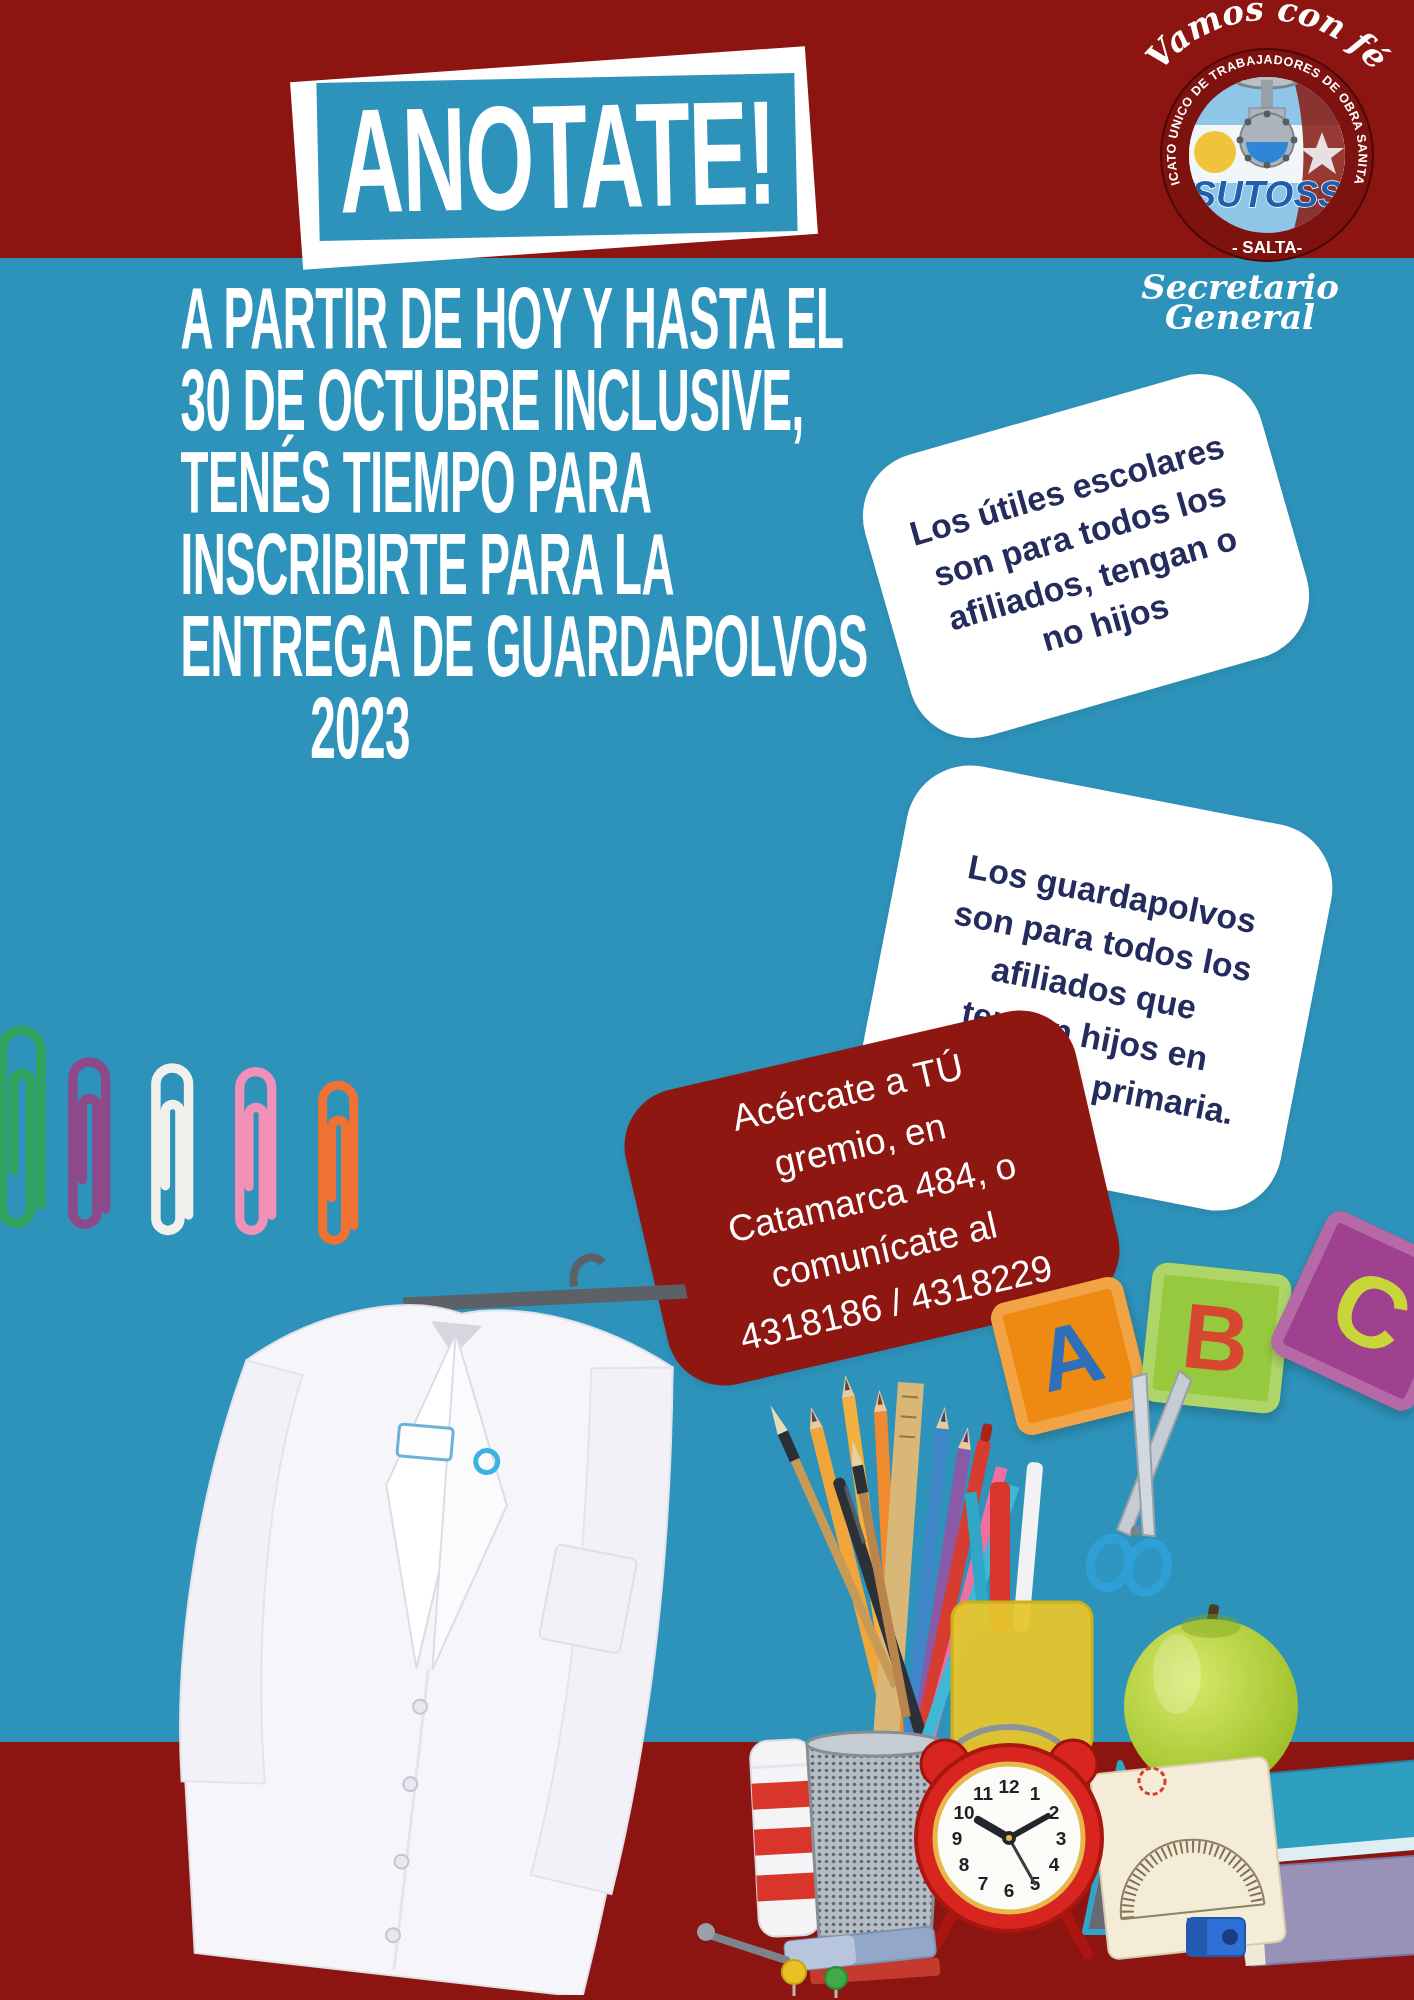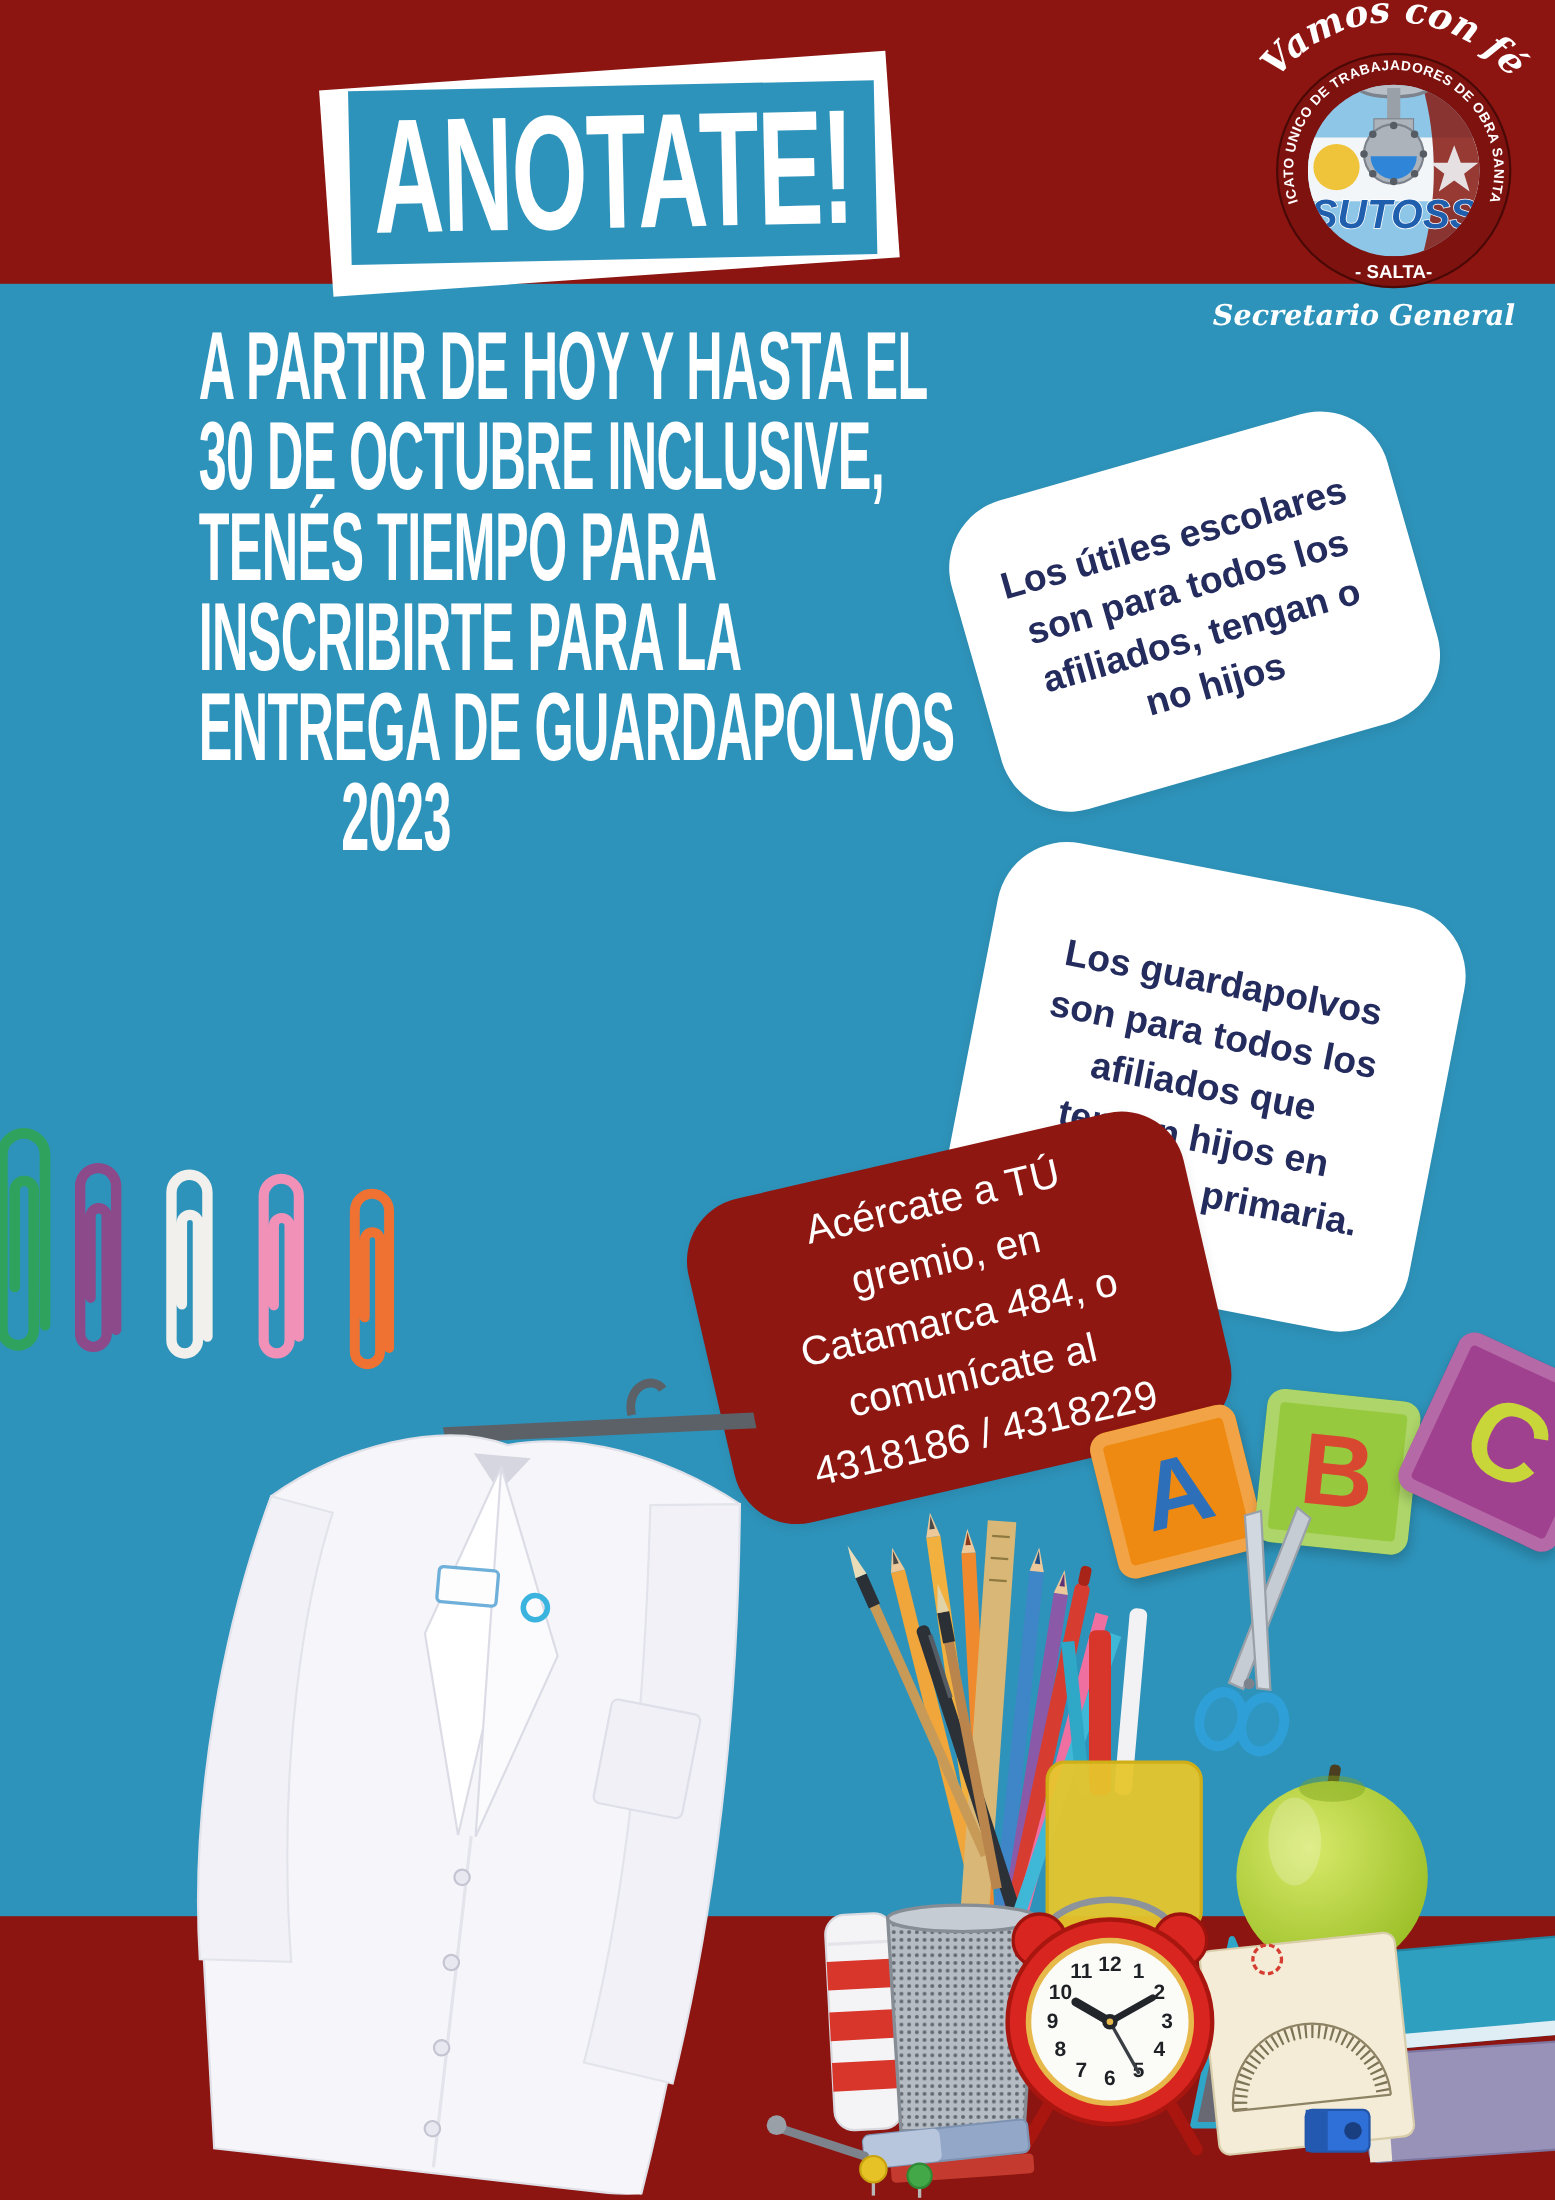--- a/index.html
+++ b/index.html
@@ -15,24 +15,24 @@
   .title-box{position:absolute;left:318px;top:78px;width:478px;height:158px;background:#2E93BA;
              transform:rotate(-1.2deg);display:flex;align-items:center;justify-content:center;}
   .title-box span{display:block;color:#fff;font-weight:700;font-size:148px;letter-spacing:-2px;
                   transform:scaleX(.60);white-space:nowrap;}
 
   
   .logo-svg{position:absolute;left:1117px;top:0;width:300px;height:310px;}
   .secretary{position:absolute;left:1075px;top:272px;width:330px;text-align:center;color:#fff;
              font-family:"DejaVu Serif",serif;font-style:italic;font-weight:700;}
   .secretary .l1{font-size:28px;line-height:32px;}
-  .secretary .l2{font-size:26px;line-height:30px;}
-
-  
-  .headline{position:absolute;left:15px;top:292px;width:690px;text-align:center;color:#fff;}
+  .secretary .l2{font-size:34px;line-height:30px;}
+
+  
+  .headline{position:absolute;left:15px;top:277px;width:690px;text-align:center;color:#fff;}
   .headline span{display:block;font-weight:700;font-size:88px;line-height:82px;letter-spacing:-1px;
                  transform:scaleX(.52);transform-origin:50% 50%;white-space:nowrap;}
 
   
   .card{position:absolute;border-radius:64px;display:flex;align-items:center;justify-content:center;
         text-align:center;box-shadow:0 4px 10px rgba(0,0,0,.08);}
   .card .inner div{white-space:nowrap;}
   .card.white{background:#fff;color:#242C5E;font-weight:700;}
   .card.utiles{left:880px;top:410px;width:412px;height:292px;transform:rotate(-16deg);}
   .card.utiles .inner div{font-size:34px;line-height:46px;}

